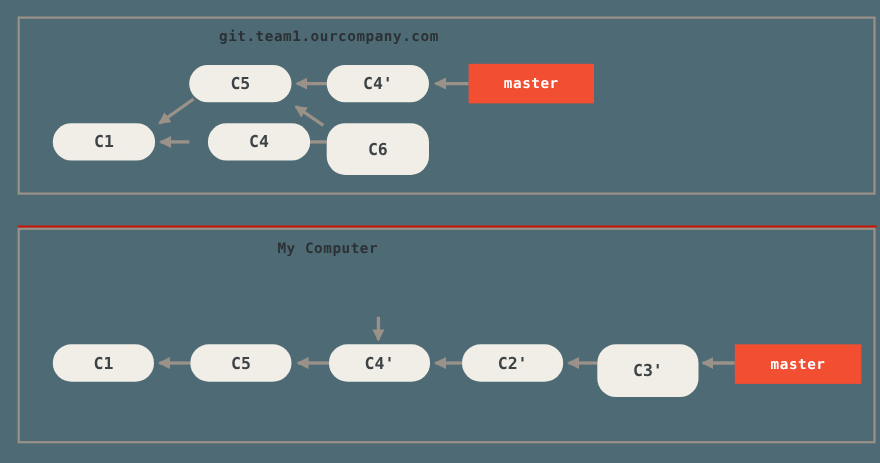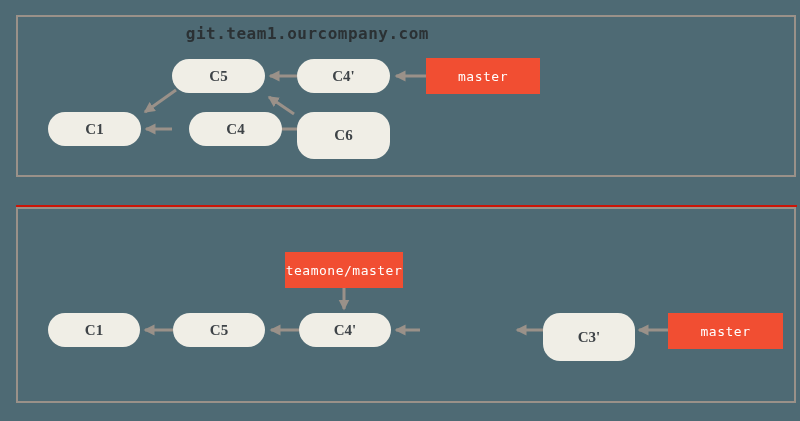--- a/index.html
+++ b/index.html
@@ -13,51 +13,52 @@
     border:2px solid var(--line,#9A9189);
     background:transparent;
   }
   #panel-server{left:16px;top:15px;width:780px;height:162px;}
   #panel-local{left:16px;top:207px;width:780px;height:196px;}
   #red-divider{
     position:absolute;left:16px;top:205px;width:781px;height:2px;
     background:var(--divider,#CC1407);
   }
   .panel-title{
-    position:absolute;width:260px;text-align:right;
-    font-size:16px;font-weight:bold;line-height:15px;
+    position:absolute;width:260px;text-align:center;
+    font-size:13px;font-weight:bold;line-height:15px;
     color:var(--title,#2B3134);letter-spacing:0.5px;
   }
   #title-server{left:169px;top:26px;}
   #title-local{left:168px;top:219px;}
   .commit{
     position:absolute;display:flex;align-items:center;justify-content:center;
     background:var(--node,#F0EEE6);border-radius:17px;
-    font-size:15px;font-weight:bold;color:var(--nodetext,#3E4347);font-family:Liberation Serif, serif;
+    font-size:15px;font-weight:bold;color:var(--nodetext,#3E4347);
   }
   .branch{
     position:absolute;display:flex;align-items:center;justify-content:center;
     background:var(--accent,#F14E32);
-    font-size:13px;font-weight:normal;color:var(--branchtext,#FFFFFF);
+    font-size:13px;font-weight:bold;color:var(--branchtext,#FFFFFF);
     letter-spacing:0.5px;
   }
   #edge-layer{position:absolute;left:0;top:0;pointer-events:none;}
   .edge{stroke:var(--line,#9A9189);stroke-width:3;}
 </style>
 </head>
 <body>
 
 <div id="stage" style="--bg: #4E6A74; --line: #9A9189; --node: #F0EEE6; --nodetext: #3E4347; --accent: #F14E32; --branchtext: #FFFFFF; --title: #2B3134; --divider: #CC1407;">
 
   <div class="panel" id="panel-server"></div>
   <div class="panel-title" id="title-server">git.team1.ourcompany.com</div>
 
   <div id="red-divider"></div>
 
   <div class="panel" id="panel-local"></div>
+  <div class="panel-title" id="title-local">My Computer</div>
 
   <svg id="edge-layer" width="800" height="421">
     <defs>
       <marker id="arrowhead" markerUnits="userSpaceOnUse" markerWidth="12" markerHeight="12" refX="9.5" refY="5.5" orient="auto">
         <path d="M0,0 L11,5.5 L0,11 z" fill="#9A9189"></path>
       </marker>
     </defs>
   <line x1="426" y1="76" x2="396" y2="76" class="edge" marker-end="url(#arrowhead)"></line>
       <line x1="297" y1="76" x2="270" y2="76" class="edge" marker-end="url(#arrowhead)"></line>
       <line x1="297" y1="129" x2="271" y2="129" class="edge" marker-end="url(#arrowhead)"></line>
@@ -74,16 +75,16 @@
 
 <div class="commit" style="left: 172px; top: 59px; width: 93px; height: 34px;">C5</div>
     <div class="commit" style="left: 297px; top: 59px; width: 93px; height: 34px;">C4'</div>
     <div class="commit" style="left: 48px; top: 112px; width: 93px; height: 34px;">C1</div>
     <div class="commit" style="left: 189px; top: 112px; width: 93px; height: 34px;">C4</div>
     <div class="commit" style="left: 297px; top: 112px; width: 93px; height: 47px;">C6</div>
     <div class="branch" style="left: 426px; top: 58px; width: 114px; height: 36px;">master</div>
     <div class="commit" style="left: 48px; top: 313px; width: 92px; height: 34px;">C1</div>
     <div class="commit" style="left: 173px; top: 313px; width: 92px; height: 34px;">C5</div>
     <div class="commit" style="left: 299px; top: 313px; width: 92px; height: 34px;">C4'</div>
+    <div class="commit" style="left: 420px; top: 313px; width: 92px; height: 34px;">C2'</div>
     <div class="commit" style="left: 543px; top: 313px; width: 92px; height: 48px;">C3'</div>
-    <div class="branch" style="left: 285px; top: 252px; width: 118px; height: 36px;">teamone/master</div>
     <div class="branch" style="left: 668px; top: 313px; width: 115px; height: 36px;">master</div>
   </div>
 
 </body></html>

